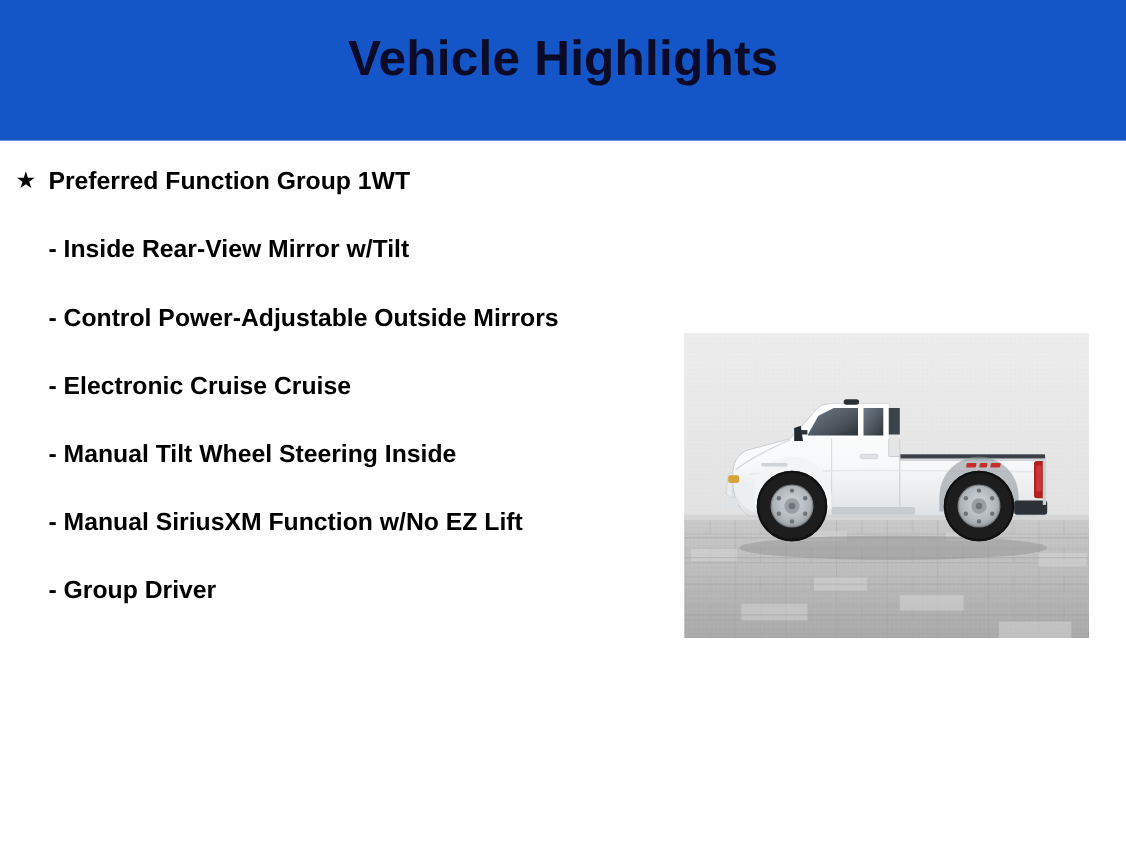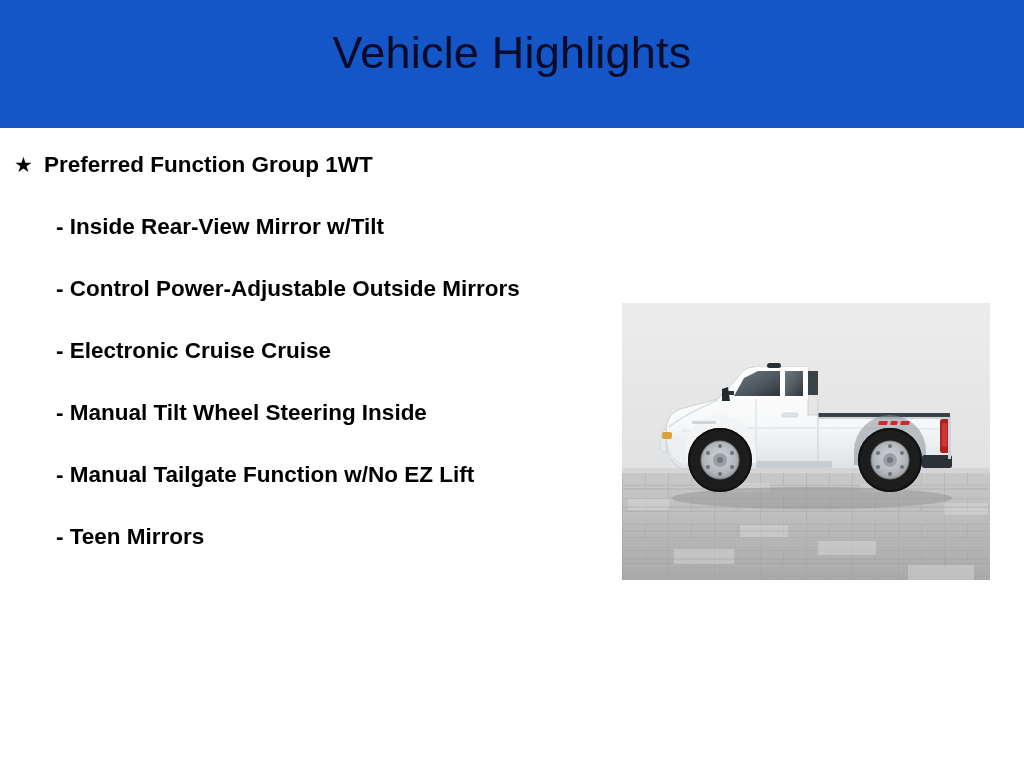--- a/index.html
+++ b/index.html
@@ -29,21 +29,21 @@
   .banner-title {
     position: absolute;
     left: 0;
     top: 0;
     width: 1024px;
     height: 128px;
     display: flex;
     align-items: center;
     justify-content: center;
     font-size: 45px;
-    font-weight: 400;
+    font-weight: 700;
     color: #0b0b28;
     letter-spacing: 0.2px;
     line-height: 1;
     padding-bottom: 24px;
     box-sizing: border-box;
   }
 
   
   .content {
     position: absolute;
@@ -66,21 +66,21 @@
     color: #000000;
     font-weight: bold;
     font-size: 22.5px;
     line-height: 33px;
     margin-bottom: 29px;
   }
   .feature-item.lvl-0 {
     padding-left: 44px;
   }
   .feature-item.lvl-1 {
-    padding-left: 56px;
+    padding-left: 44px;
   }
   .star-bullet {
     position: absolute;
     left: 14px;
     top: 0px;
     font-size: 21px;
     line-height: 33px;
     font-weight: normal;
     color: #000000;
   }
@@ -131,25 +131,25 @@
     <div class="feature-item lvl-1">
       <span class="item-text">- Electronic Cruise Cruise</span>
     </div>
 
     <div class="feature-item lvl-1">
       <span class="item-text">- Manual Tilt Wheel Steering Inside</span>
     </div>
 
 
     <div class="feature-item lvl-1">
-      <span class="item-text">- Manual Tailgate Function w/No EZ Lift</span>
-    </div>
-
-    <div class="feature-item lvl-1">
-      <span class="item-text">- Teen Mirrors</span>
+      <span class="item-text">- Manual SiriusXM Function w/No EZ Lift</span>
+    </div>
+
+    <div class="feature-item lvl-1">
+      <span class="item-text">- Group Driver</span>
     </div>
 
 
   </div>
 
   <div class="photo-frame">
     <svg class="photo-svg" viewBox="0 0 368 277" xmlns="http://www.w3.org/2000/svg">
       <defs>
         <linearGradient id="wallGrad" x1="0" y1="0" x2="0" y2="1">
           <stop offset="0%" stop-color="#ededed"></stop>

